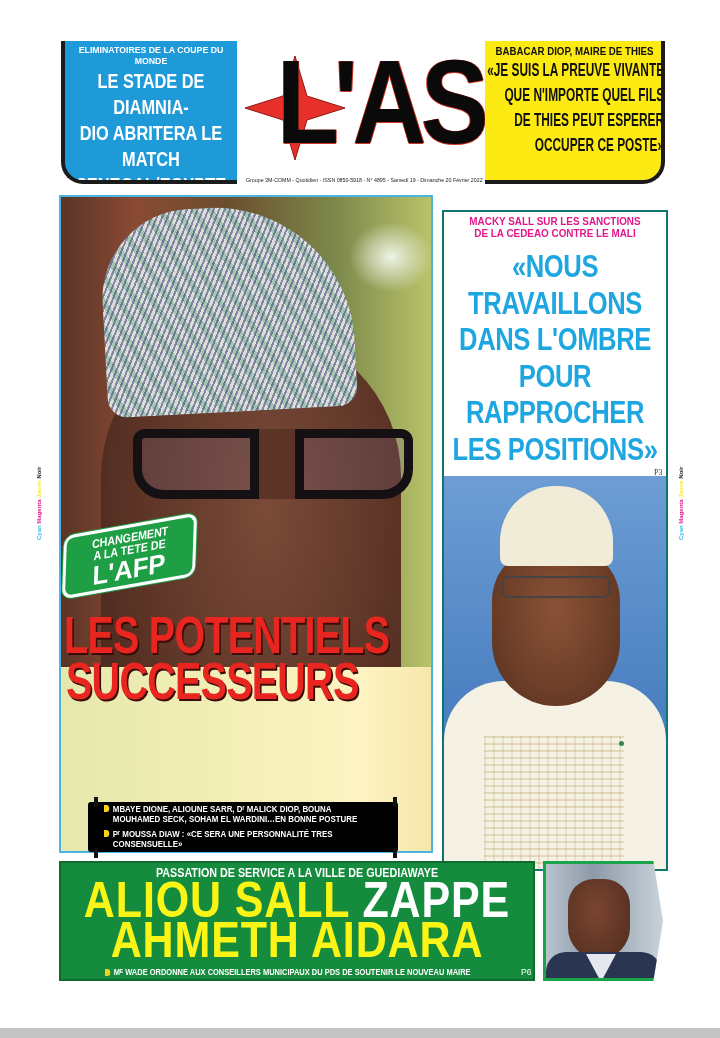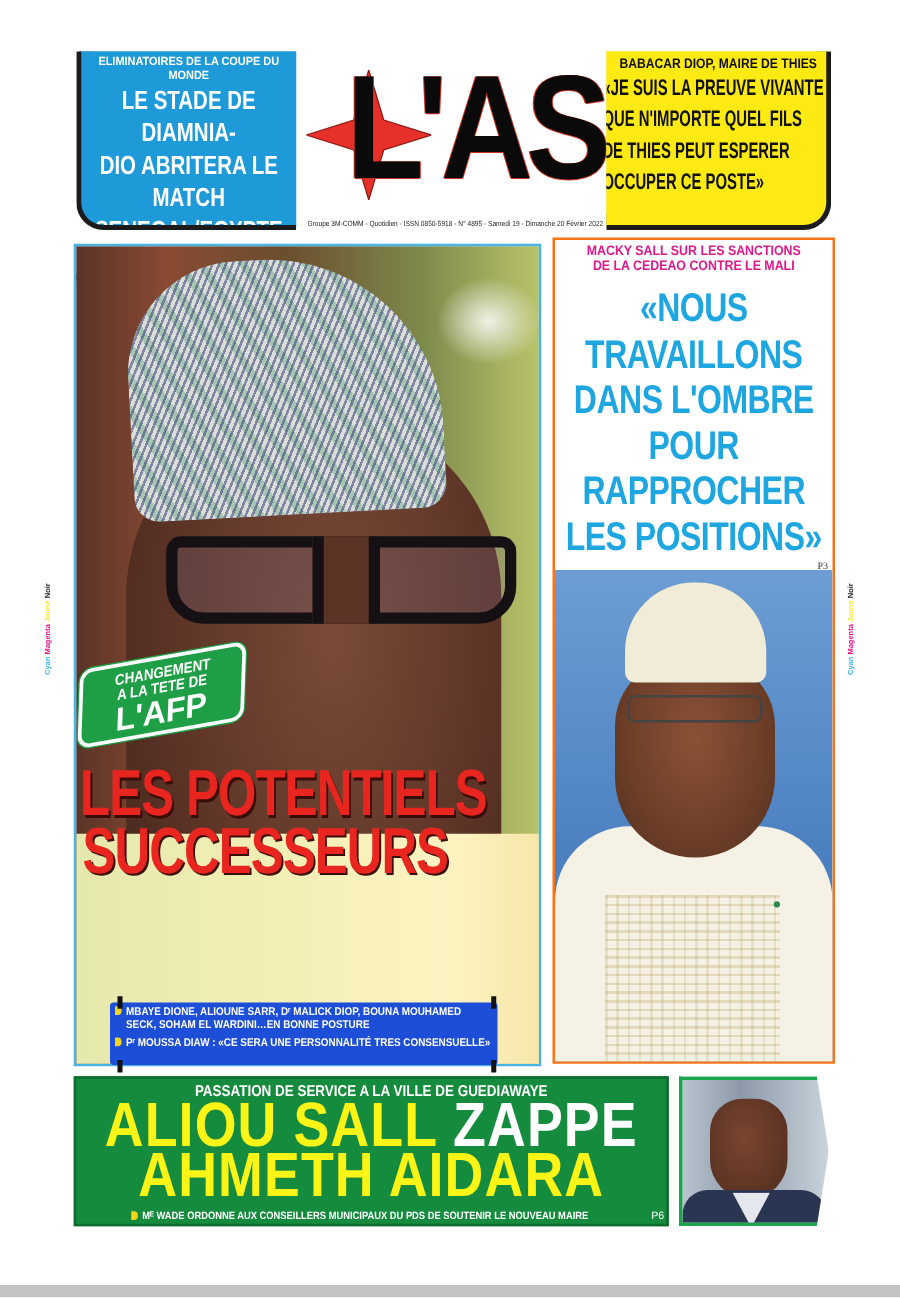--- a/index.html
+++ b/index.html
@@ -28,21 +28,21 @@
   .masthead-info {
     position: absolute; left: 246px; top: 177px; width: 232px; font-size: 6px; color: #222;
     white-space: nowrap; transform: scaleX(0.88); transform-origin: left top;
   }
 
   
   .teaser-right {
     position: absolute; left: 485px; top: 41px; width: 180px; height: 143px;
     background: #fdea12; border-bottom-right-radius: 22px;
     border-right: 4px solid #1b1b1b; border-bottom: 4px solid #1b1b1b;
-    color: #111; text-align: left; overflow: hidden;
+    color: #111; text-align: right; overflow: hidden;
   }
   .teaser-right .kicker { font-size: 11px; font-weight: bold; padding-top: 4px; transform: scaleX(0.88); white-space: nowrap; }
   .teaser-right .headline { font-size: 18px; font-weight: bold; line-height: 25px; transform: scaleX(0.66); margin: 1px -50px 0; }
   .page-ref-right { position: absolute; left: 655px; top: 178px; font-size: 8px; color: #fff; }
 
   
   .main-story {
     position: absolute; left: 59px; top: 195px; width: 374px; height: 658px;
     border: 2px solid #4ab3e2; overflow: hidden;
     background:
@@ -94,31 +94,31 @@
   }
   .main-headline .h1 { font-size: 52px; line-height: 46px; transform: scaleX(0.76); transform-origin: left top; white-space: nowrap; letter-spacing: -1px; }
   .main-headline .h2 { font-size: 52px; line-height: 46px; transform: scaleX(0.76); transform-origin: left top; white-space: nowrap; letter-spacing: -1px; margin-left: 2px; }
   .main-headline .h3 { margin-top: -4px; white-space: nowrap; }
   .main-headline .de { font-size: 52px; vertical-align: baseline; display: inline-block; transform: scaleX(0.82); transform-origin: left bottom; }
   .main-headline .niasse { font-size: 100px; line-height: 92px; display: inline-block; transform: scaleX(0.75); transform-origin: left bottom; margin-left: -14px; letter-spacing: -2px; }
   .page-ref-main { position: absolute; left: 413px; top: 780px; font-size: 8px; color: #333; font-family: "Liberation Serif", serif; margin-left: 44px; }
 
   .bullets-box {
     position: absolute; left: 88px; top: 802px; width: 310px; height: 50px;
-    background: #1d4ed8; border-radius: 3px; color: #fff; padding: 2px 4px;
+    background: #000000; border-radius: 3px; color: #fff; padding: 2px 16px;
   }
   .bullets-box .b { font-size: 9px; font-weight: bold; line-height: 10px; display: flex; transform: scaleX(0.88); transform-origin: left top; width: 113%; }
   .bullets-box .b + .b { margin-top: 5px; }
   .bullet-dot { display: inline-block; width: 6px; height: 7px; background: #f4d51b; border-radius: 0 4px 4px 0; margin: 1px 4px 0 0; flex: 0 0 auto; }
   .bracket { position: absolute; width: 4px; height: 10px; background: #111; }
 
   
   .right-story {
-    position: absolute; left: 442px; top: 190px; width: 226px; height: 661px;
-    border: 2px solid #f97316; background: #fff; overflow: hidden;
+    position: absolute; left: 442px; top: 210px; width: 226px; height: 661px;
+    border: 2px solid #0f766e; background: #fff; overflow: hidden;
   }
   .right-kicker { color: #e0198a; text-align: center; font-size: 11px; font-weight: bold; line-height: 12px; margin-top: 3px; transform: scaleX(0.9); }
   .right-headline { color: #1ea6e0; text-align: center; font-size: 32px; font-weight: bold; line-height: 36.5px; margin-top: 9px; transform: scaleX(0.8); margin-left: -28px; margin-right: -28px; white-space: nowrap; letter-spacing: -0.5px; }
   .page-ref-p3 { position: absolute; left: 210px; top: 256px; font-size: 8px; color: #333; font-family: "Liberation Serif", serif; }
   .right-photo {
     position: absolute; left: 0; top: 264px; width: 222px; height: 395px;
     background: linear-gradient(180deg, #6d9dd4 0%, #4a7fc0 60%, #5b8ccd 100%);
     overflow: hidden;
   }
   .cap2 { position: absolute; left: 56px; top: 10px; width: 113px; height: 80px; background: #f1ecd7; border-radius: 55px 55px 8px 8px; }

